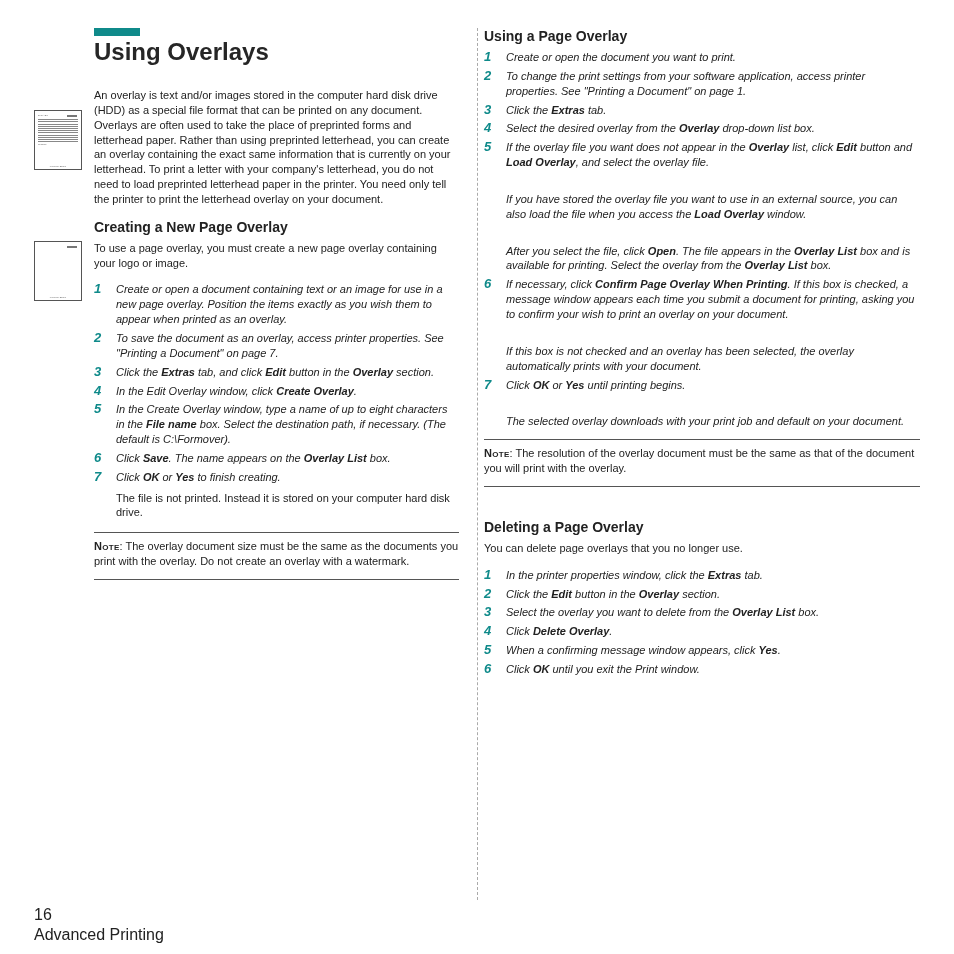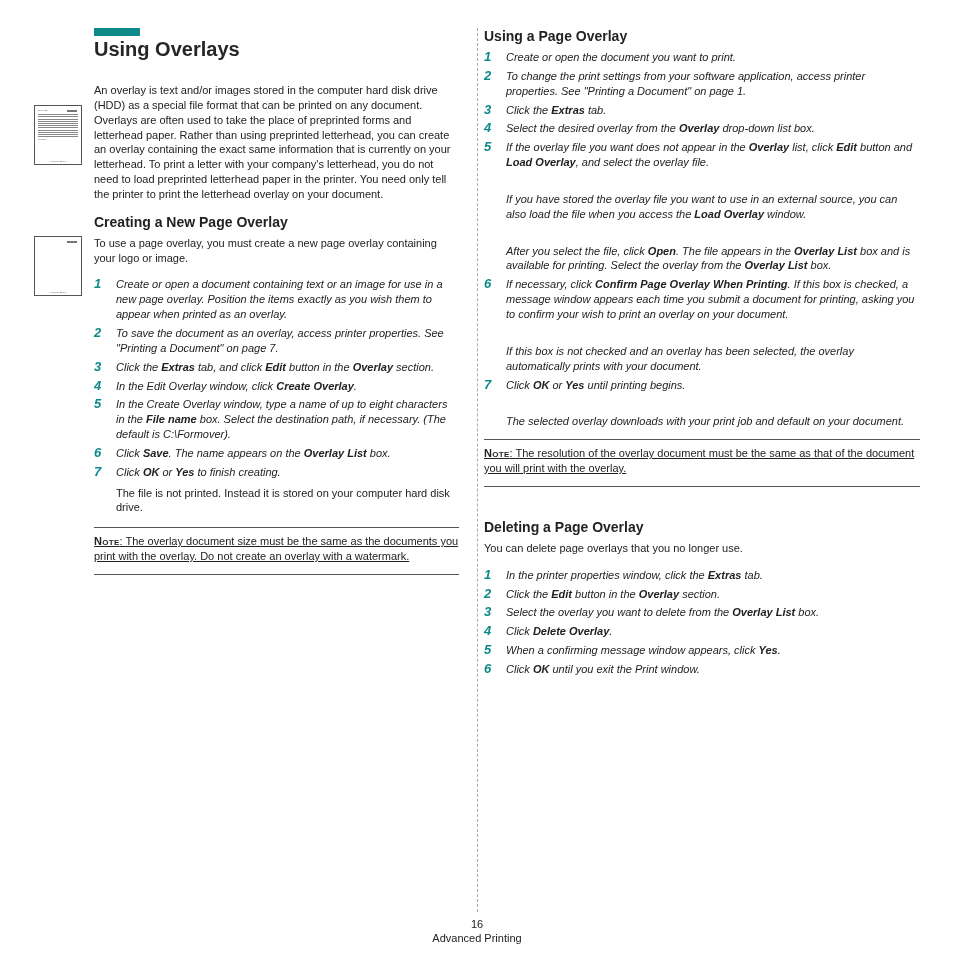--- a/index.html
+++ b/index.html
@@ -37,21 +37,21 @@
     border-left: 1px dashed #aaa;
   }
   .accent-bar {
     width: 46px;
     height: 8px;
     background: #0f8a8a;
     margin-left: 60px;
     margin-bottom: 2px;
   }
   h1 {
-    font-size: 20px;
+    font-size: 24px;
     font-weight: bold;
     color: #262626;
     margin: 0 0 22px 60px;
   }
   h2 {
     font-size: 14px;
     font-weight: bold;
     color: #222;
     margin: 0 0 6px 0;
   }
@@ -124,31 +124,30 @@
   }
   .hr {
     border: none;
     border-top: 1px solid #555;
     margin: 10px 0 6px 0;
   }
   .note {
     font-size: 11px;
     line-height: 1.35;
     margin: 0;
-    text-decoration: underline;
   }
   .note .ncap {
     font-variant: small-caps;
     font-weight: bold;
     letter-spacing: 0.3px;
   }
   b { font-weight: bold; }
   .footer {
-    text-align: center;
-    font-size: 11px;
+    text-align: left;
+    font-size: 16px;
     padding-top: 6px;
   }
   .footer .pn { display: block; margin-bottom: 2px; }
 </style>
 </head>
 <body>
 
 <div class="page">
   <div class="columns">
 

